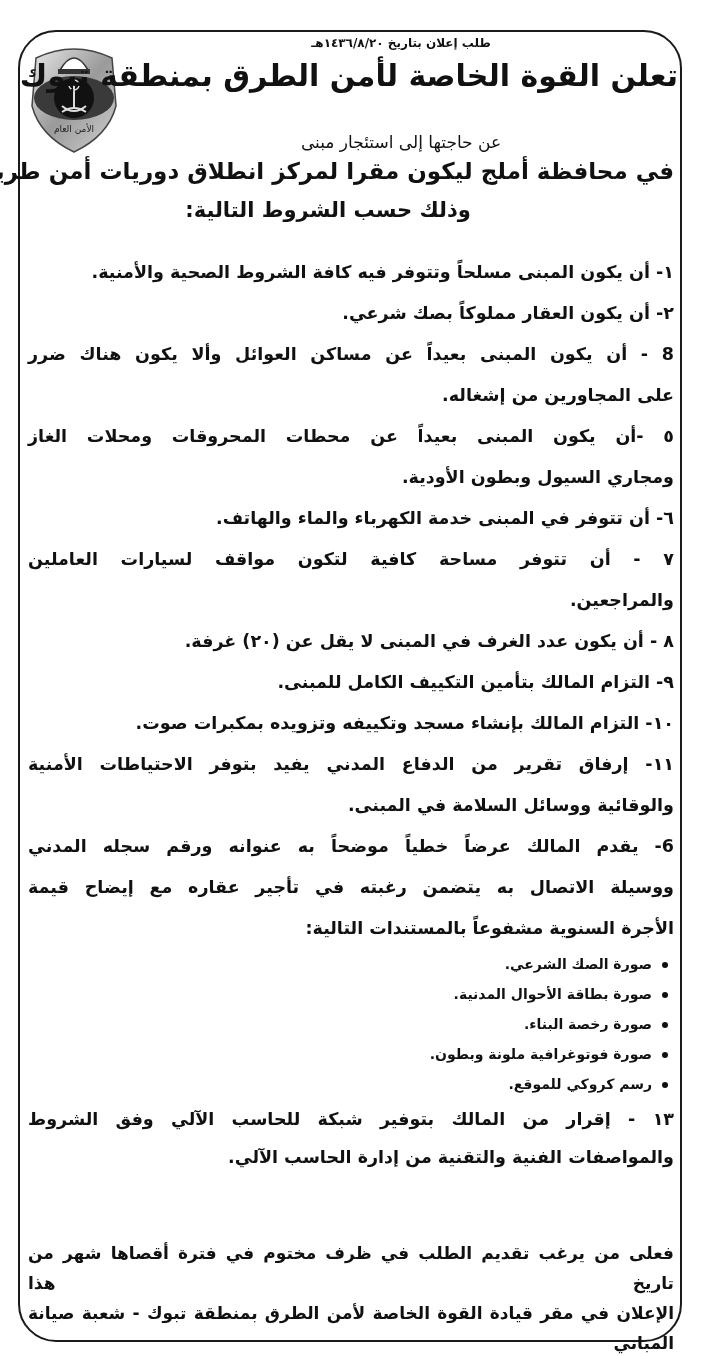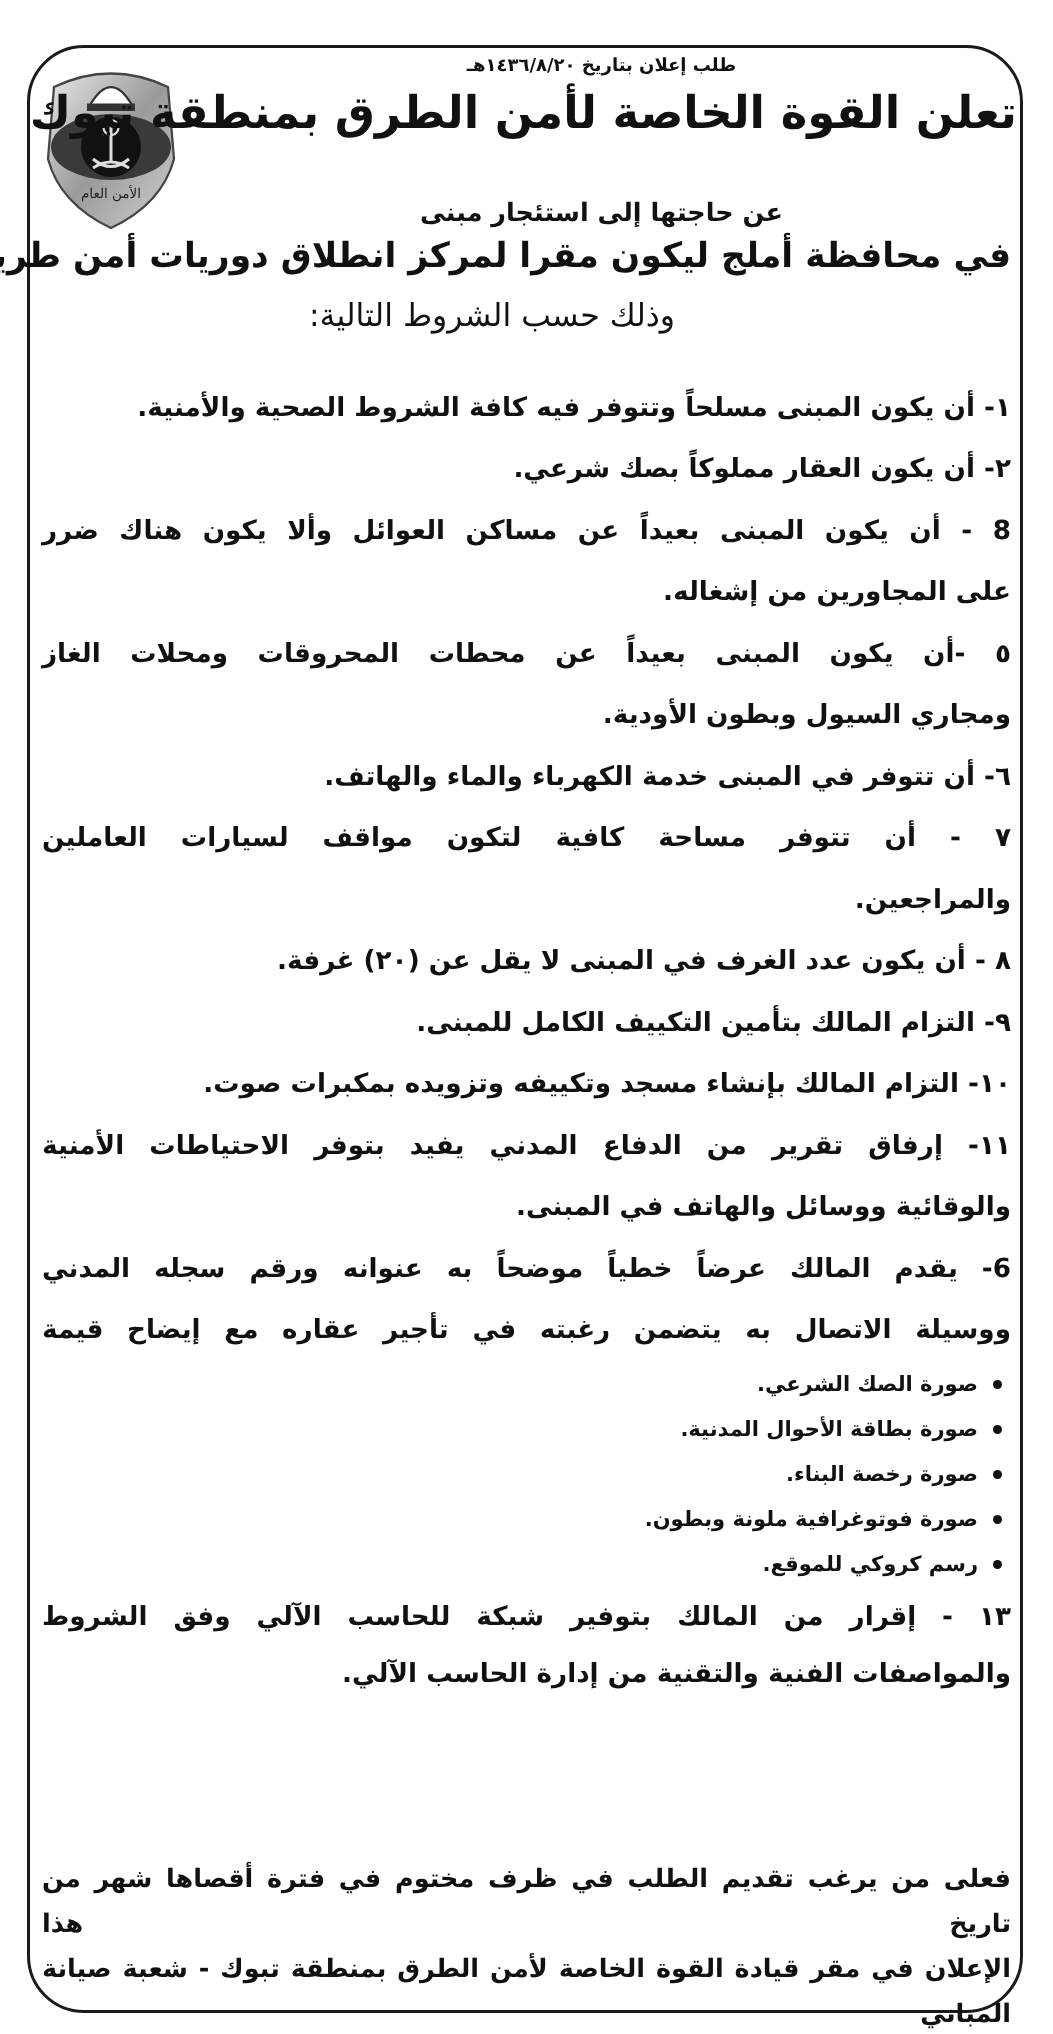--- a/index.html
+++ b/index.html
@@ -19,29 +19,29 @@
       position: absolute; top: 36px; left: 130px; right: 30px;
       text-align: center; font-weight: bold; font-size: 12px; direction: rtl;
     }
     .hdr-title {
       position: absolute; top: 58px; left: 140px; right: 24px;
       text-align: right; font-weight: bold; font-size: 30px; letter-spacing: -0.5px;
       direction: rtl; white-space: nowrap;
     }
     .hdr-sub1 {
       position: absolute; top: 132px; left: 130px; right: 30px;
-      text-align: center; font-weight: bold; font-size: 17px; direction: rtl;
+      text-align: center; font-weight: normal; font-size: 17px; direction: rtl;
     }
     .hdr-sub2 {
       position: absolute; top: 158px; left: 28px; right: 28px;
       text-align: center; font-weight: bold; font-size: 23px; direction: rtl; white-space: nowrap;
     }
     .hdr-sub3 {
       position: absolute; top: 198px; left: 28px; right: 74px;
-      text-align: center; font-weight: normal; font-size: 21px; direction: rtl;
+      text-align: center; font-weight: bold; font-size: 21px; direction: rtl;
     }
     .body-text {
       position: absolute; top: 252px; left: 28px; right: 28px;
       direction: rtl; text-align: right; font-weight: bold; font-size: 17.5px;
       line-height: 41px;
     }
     .line { white-space: nowrap; }
     .justify { text-align: justify; text-align-last: justify; white-space: normal; }
     .bullets {
       list-style: none; margin: 0; padding: 0 0 0 0; font-size: 14px; line-height: 30px;
@@ -96,23 +96,24 @@
   <div class="line">على المجاورين من إشغاله.</div>
   <div class="line justify">٥ -أن يكون المبنى بعيداً عن محطات المحروقات ومحلات الغاز</div>
   <div class="line">ومجاري السيول وبطون الأودية.</div>
   <div class="line">٦- أن تتوفر في المبنى خدمة الكهرباء والماء والهاتف.</div>
   <div class="line justify">٧ - أن تتوفر مساحة كافية لتكون مواقف لسيارات العاملين</div>
   <div class="line">والمراجعين.</div>
   <div class="line">٨ - أن يكون عدد الغرف في المبنى لا يقل عن (٢٠) غرفة.</div>
   <div class="line">٩- التزام المالك بتأمين التكييف الكامل للمبنى.</div>
   <div class="line">١٠- التزام المالك بإنشاء مسجد وتكييفه وتزويده بمكبرات صوت.</div>
   <div class="line justify">١١- إرفاق تقرير من الدفاع المدني يفيد بتوفر الاحتياطات الأمنية</div>
-  <div class="line">والوقائية ووسائل والهاتف في المبنى.</div>
+  <div class="line">والوقائية ووسائل السلامة في المبنى.</div>
   <div class="line justify">6- يقدم المالك عرضاً خطياً موضحاً به عنوانه ورقم سجله المدني</div>
   <div class="line justify">ووسيلة الاتصال به يتضمن رغبته في تأجير عقاره مع إيضاح قيمة</div>
+  <div class="line">الأجرة السنوية مشفوعاً بالمستندات التالية:</div>
 
   <ul class="bullets">
     <li><span class="bullet-dot"></span><span>صورة الصك الشرعي.</span></li>
     <li><span class="bullet-dot"></span><span>صورة بطاقة الأحوال المدنية.</span></li>
     <li><span class="bullet-dot"></span><span>صورة رخصة البناء.</span></li>
     <li><span class="bullet-dot"></span><span>صورة فوتوغرافية ملونة وبطون.</span></li>
     <li><span class="bullet-dot"></span><span>رسم كروكي للموقع.</span></li>
   </ul>
 
   <div class="line justify">١٣ - إقرار من المالك بتوفير شبكة للحاسب الآلي وفق الشروط</div>

